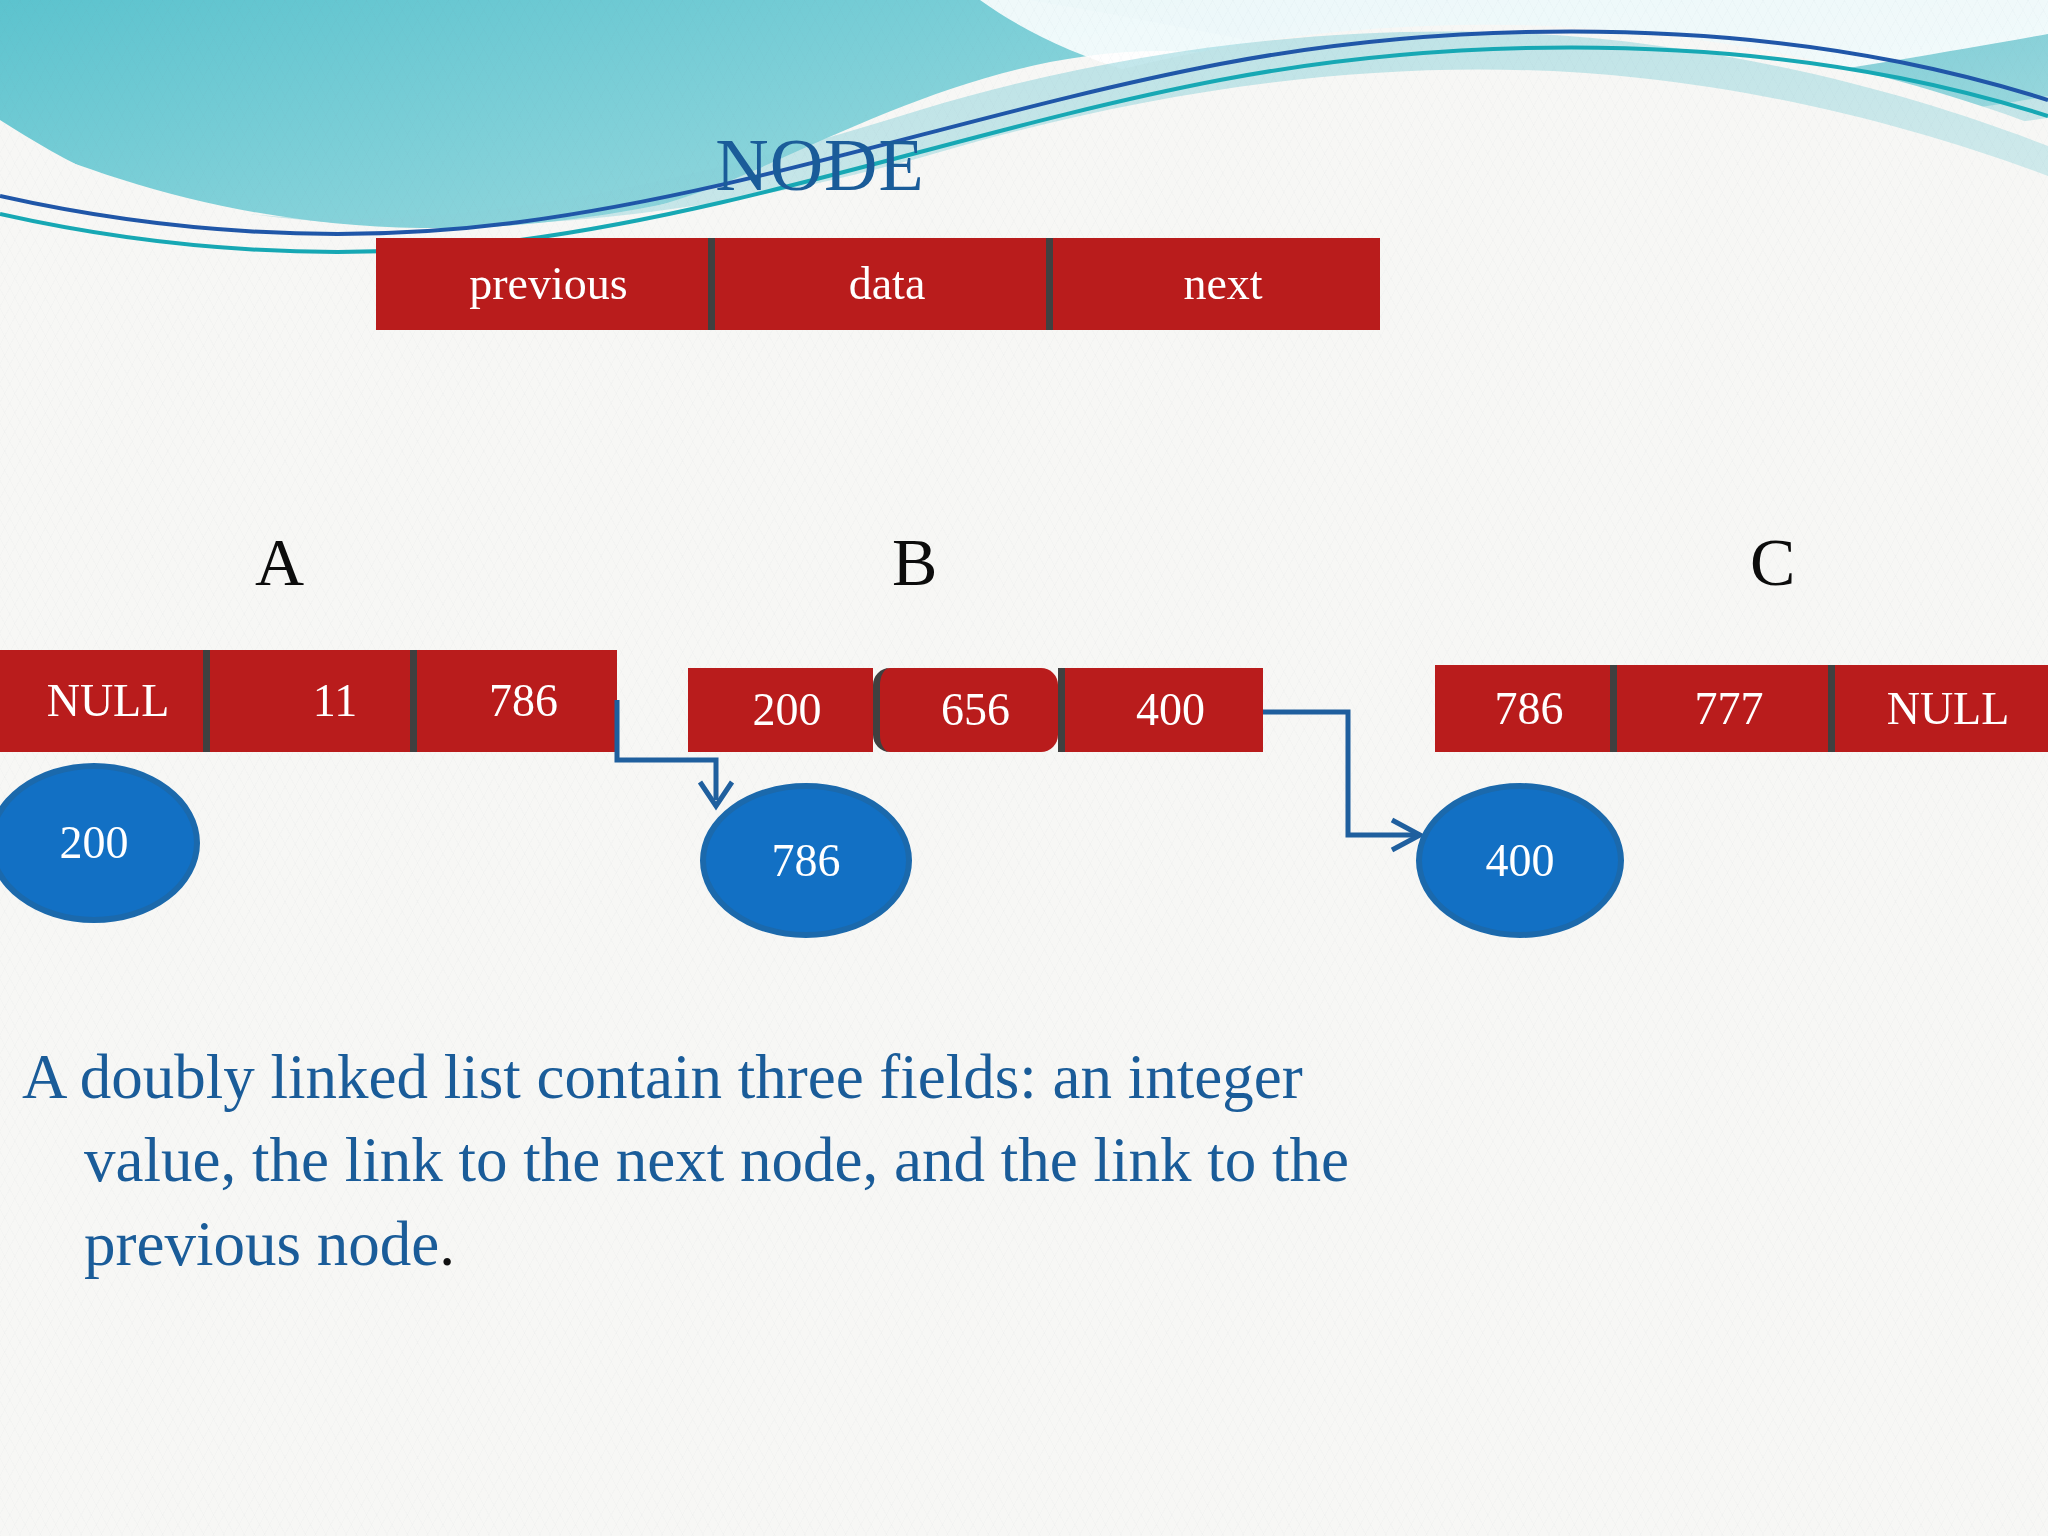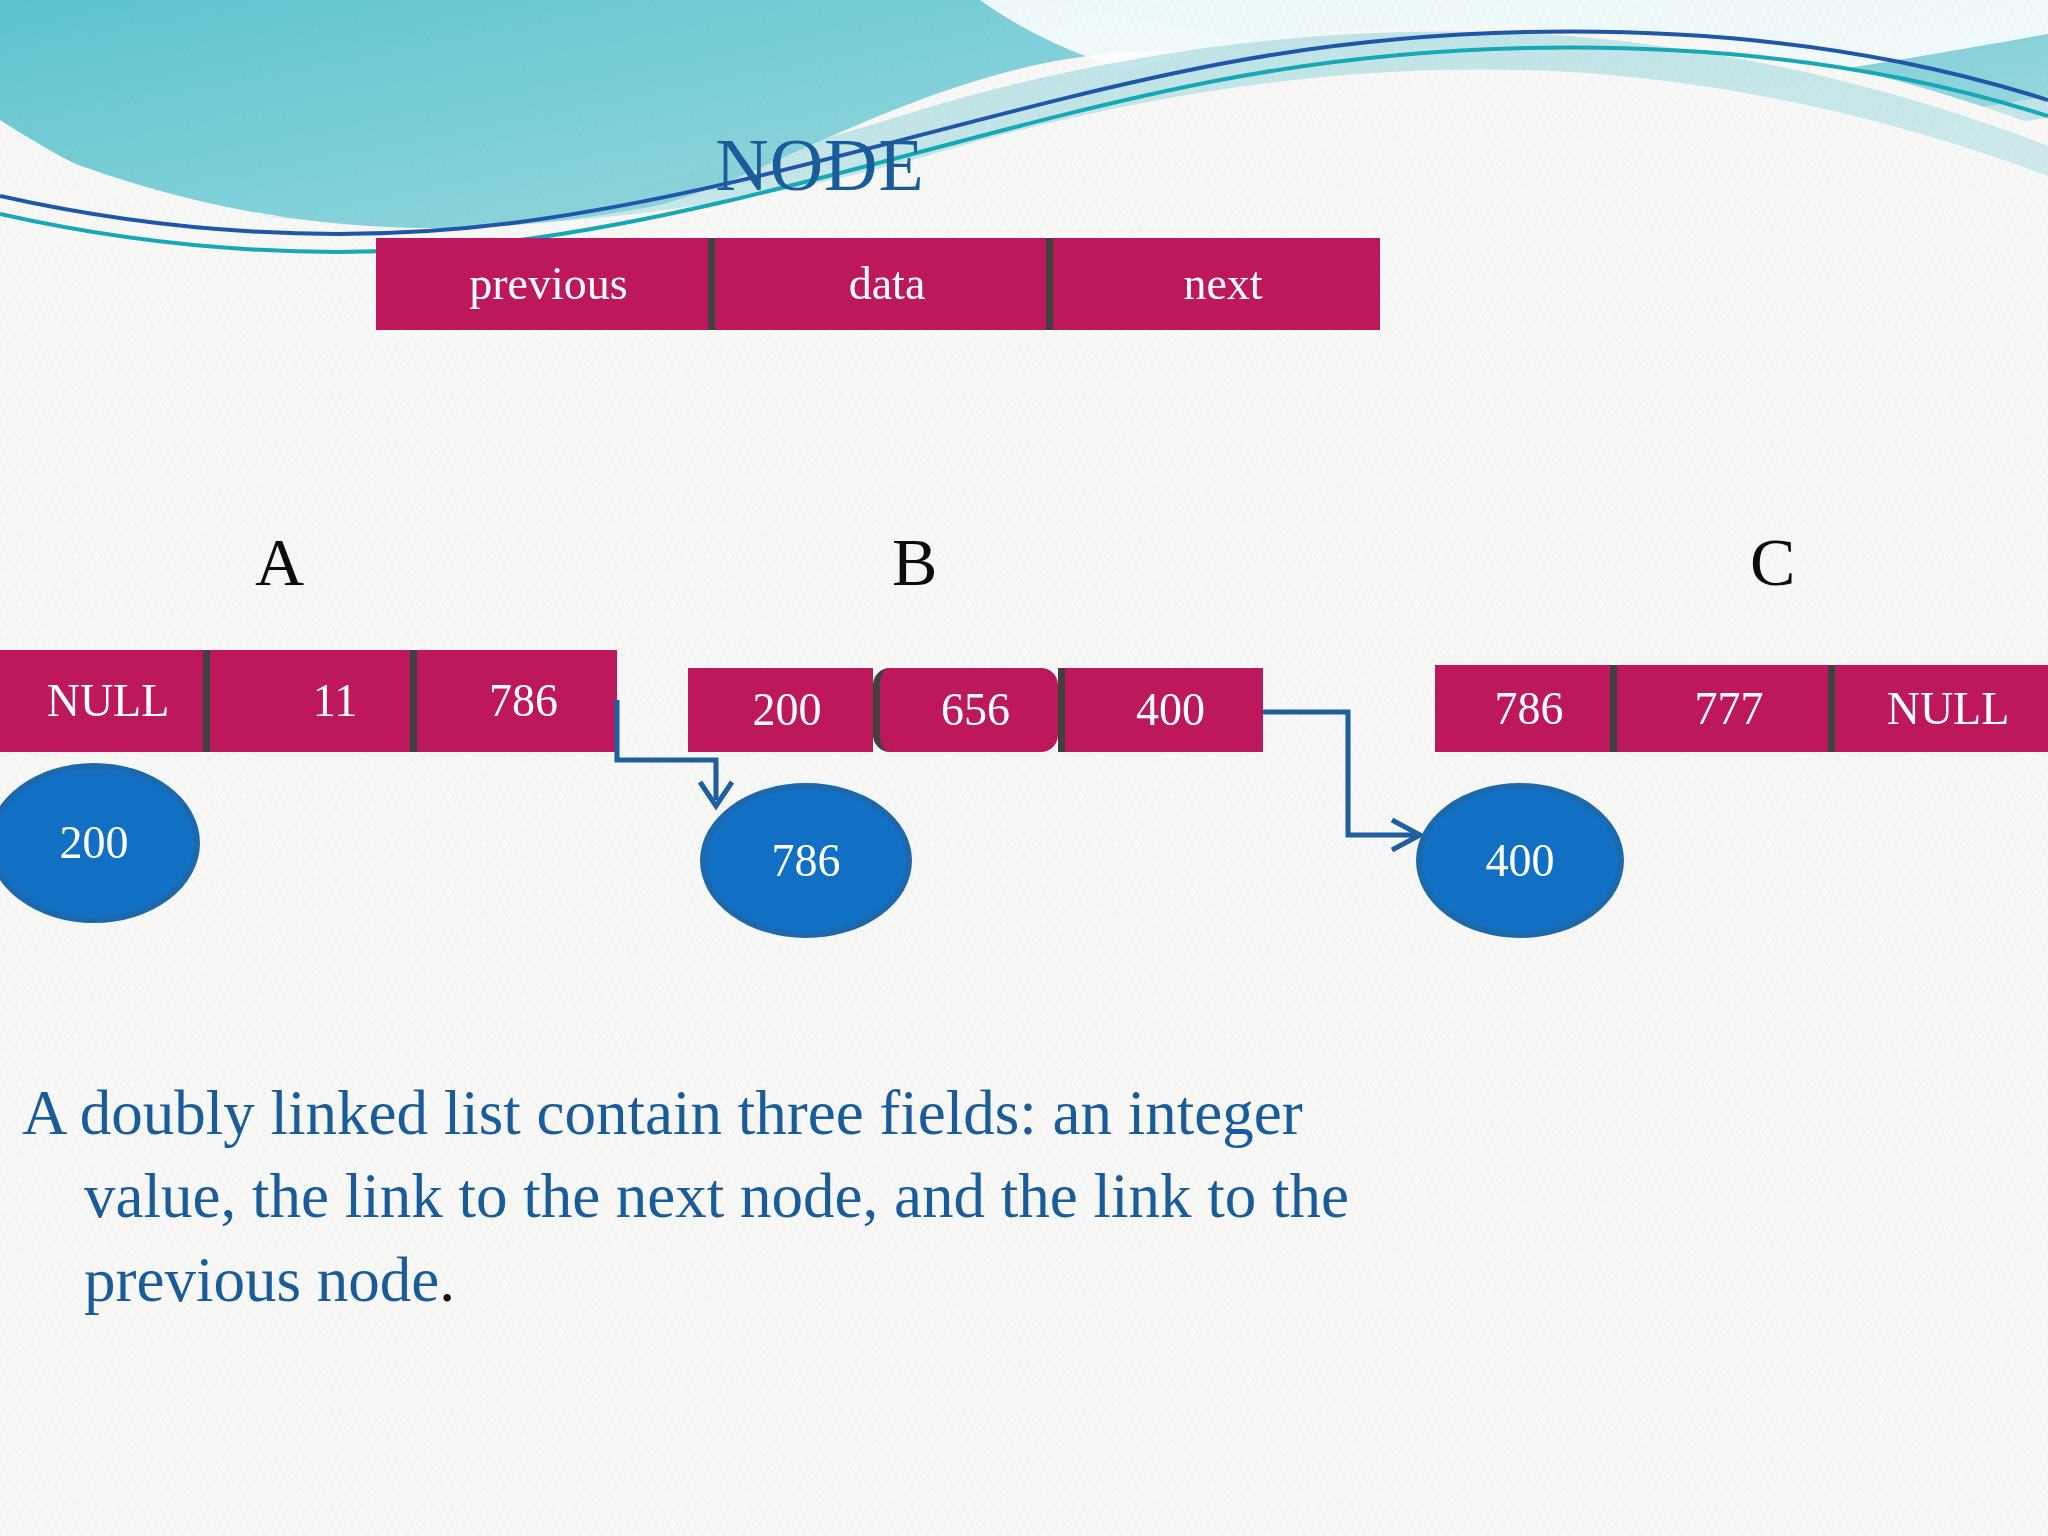--- a/index.html
+++ b/index.html
@@ -46,21 +46,21 @@
     font-size: 74px;
     line-height: 1;
     color: #1a5c99;
     font-family: "Liberation Serif", "DejaVu Serif", serif;
     letter-spacing: 1px;
   }
 
   
   .cell {
     position: absolute;
-    background: #be185d;
+    background: #b91c1c;
     color: #ffffff;
     display: flex;
     align-items: center;
     justify-content: center;
     font-size: 46px;
     line-height: 1;
     box-sizing: border-box;
     font-family: "Liberation Serif", "DejaVu Serif", serif;
     padding-left: 13px;
   }
@@ -96,21 +96,21 @@
     position: absolute;
     left: 0; top: 0;
     width: 2048px; height: 1536px;
     pointer-events: none;
   }
 
   
   .body-text {
     position: absolute;
     left: 22px;
-    top: 1076px;
+    top: 1040px;
     width: 1900px;
     color: #1a5c99;
     font-size: 63px;
     line-height: 1.18;
     text-indent: 0;
     font-family: "Liberation Serif", "DejaVu Serif", serif;
   }
   .body-text .ln2, .body-text .ln3 { display: block; padding-left: 62px; margin-top: 9px; }
   .body-text .period { color: #111111; }
 </style>

